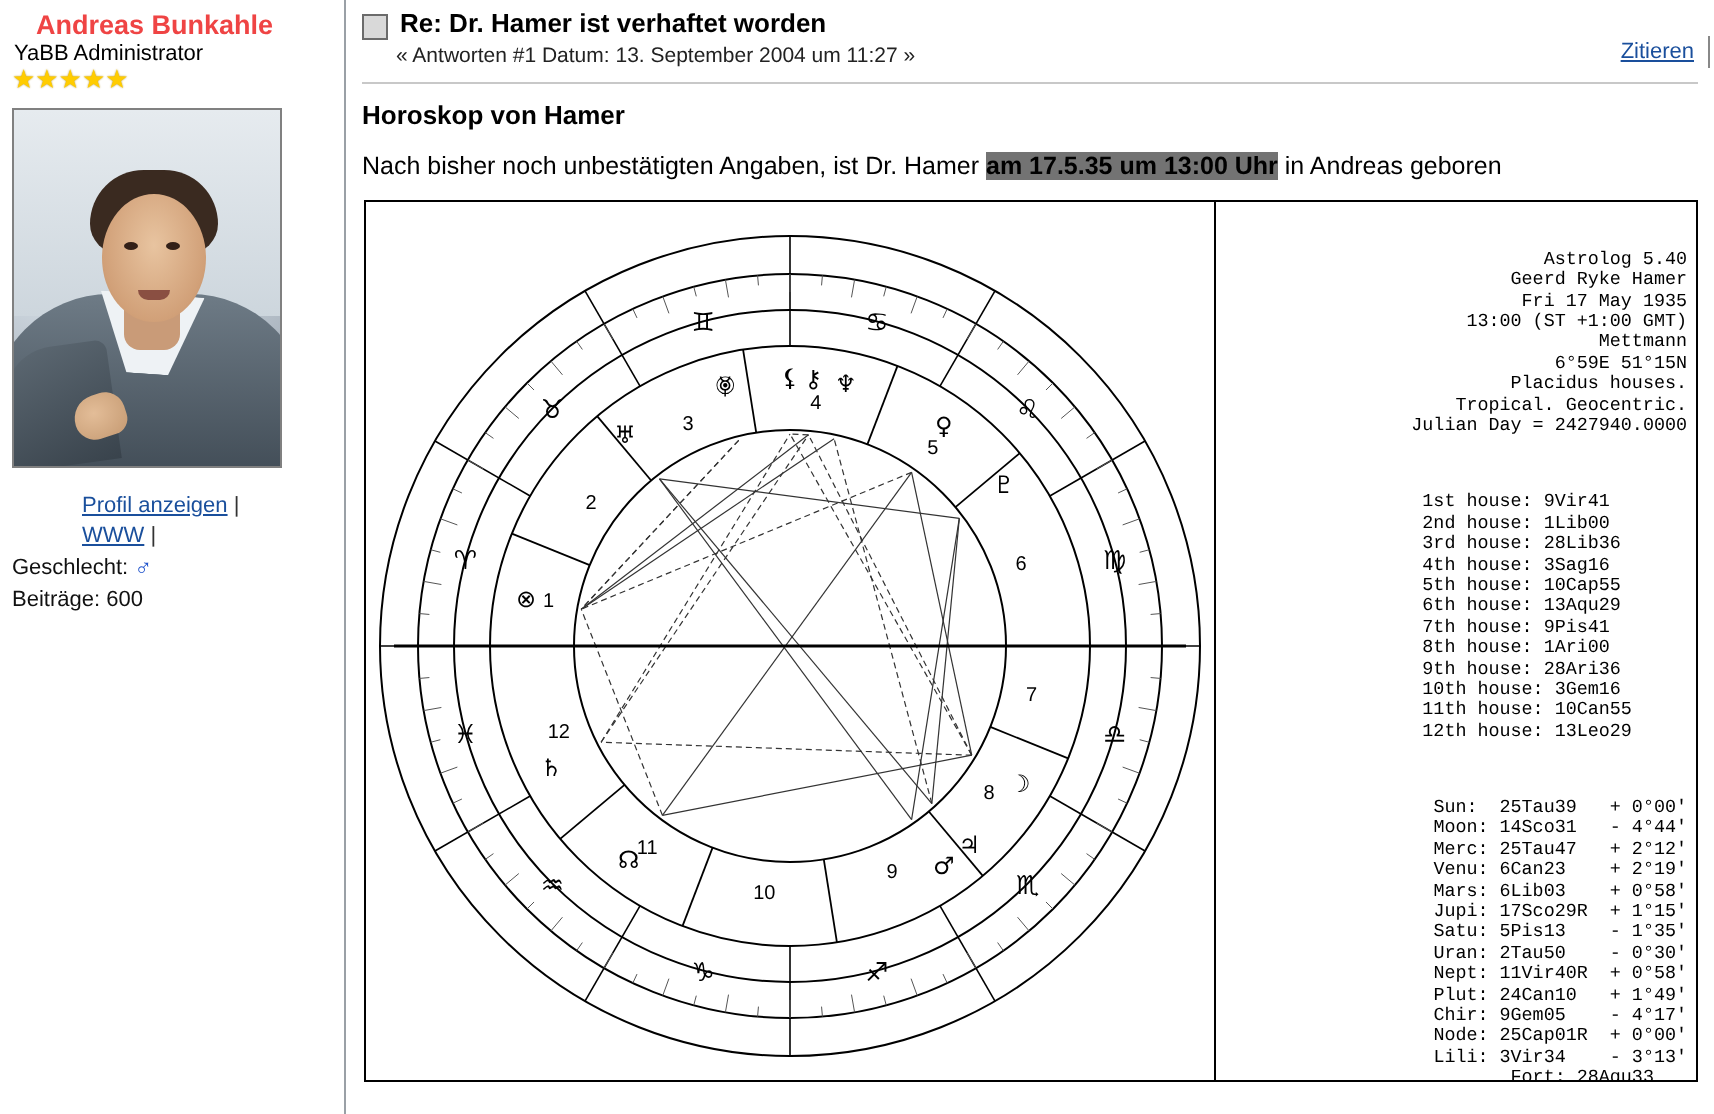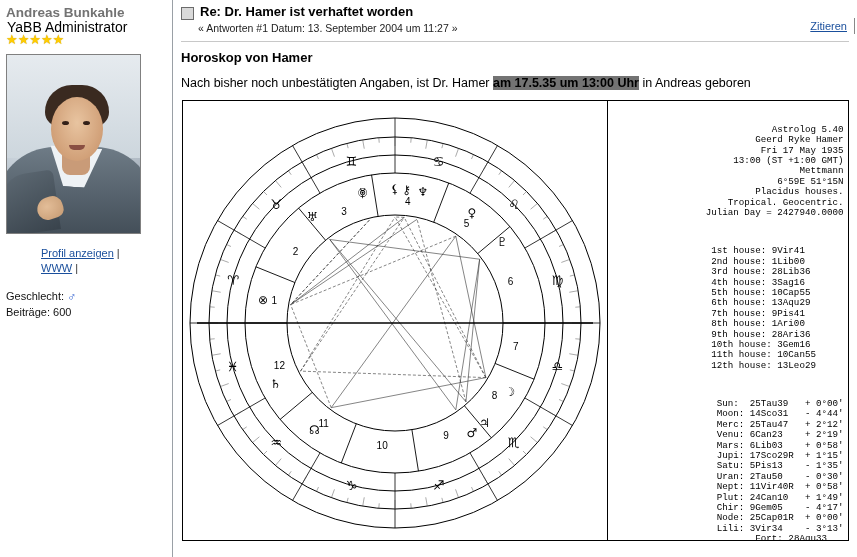--- a/index.html
+++ b/index.html
@@ -25,29 +25,29 @@
 
   
   .author-col {
     width: 172px;
     flex: 0 0 172px;
     padding: 4px 6px 0 6px;
     box-sizing: border-box;
     position: relative;
   }
   .author-name {
-    color: #737373;
+    color: #ef4444;
     font-weight: bold;
     font-size: 13.5px;
     line-height: 15px;
-    margin: 1px 0 0 0;
+    margin: 1px 0 0 12px;
   }
   .author-rank {
     color: #000000;
-    font-size: 14px;
+    font-size: 11px;
     line-height: 12px;
     margin: 1px 0 0 1px;
   }
   .stars {
     color: #ffcc00;
     font-size: 13px;
     letter-spacing: 0px;
     line-height: 14px;
     margin: 0 0 0 0px;
     text-shadow: 0 0 1px #b08800;
@@ -127,21 +127,20 @@
     line-height: 15px;
   }
   .profile-links a {
     color: #1a4f9c;
     text-decoration: underline;
     cursor: pointer;
     margin-left: 35px;
   }
   .sep { color: #333; text-decoration: none; }
   .meta {
-    margin-top: 12px;
     font-size: 11px;
     line-height: 16px;
     color: #111;
   }
   .gender-icon {
     display: inline-block;
     color: #2255cc;
     font-size: 12px;
     line-height: 12px;
     vertical-align: -1px;

